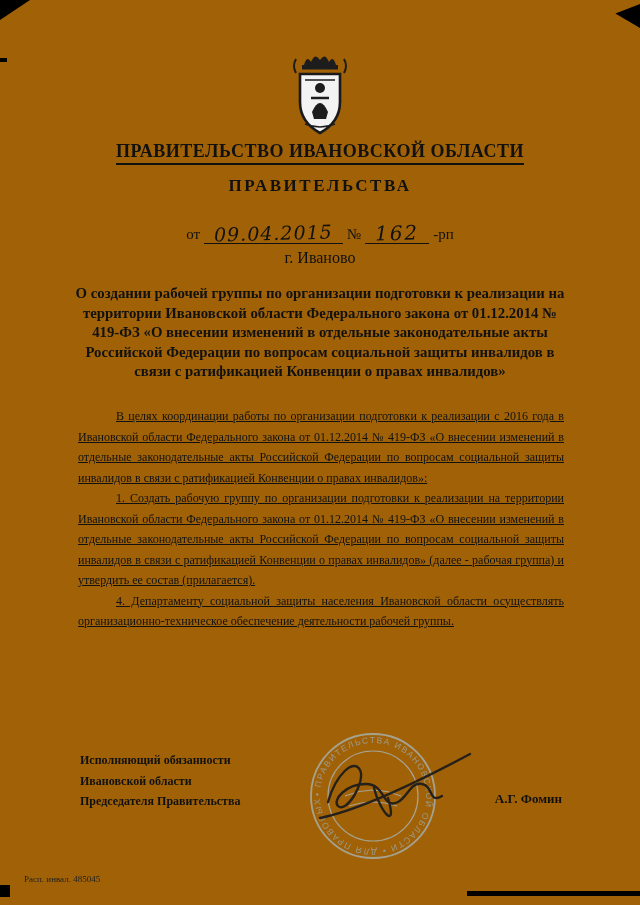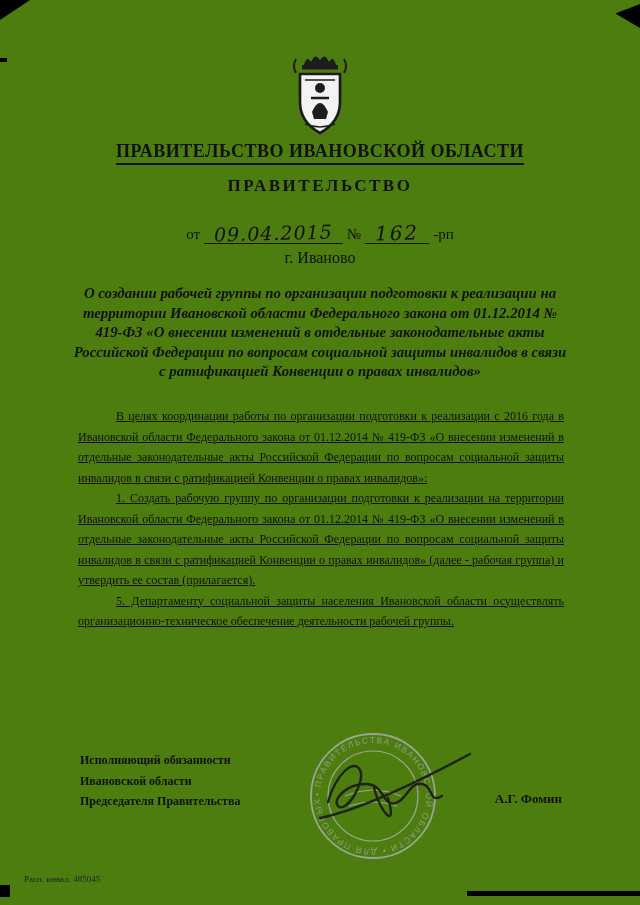--- a/index.html
+++ b/index.html
@@ -1,19 +1,19 @@
 <!DOCTYPE html>
 <html><head>
 <meta charset="utf-8">
 <style>
   * { margin:0; padding:0; box-sizing:border-box; }
   html,body { background:#ffffff; }
   .page {
     position:relative; width:640px; height:905px; margin:0 auto;
-    background:#4d7c0f; color:#111; overflow:hidden;
+    background:#a16207; color:#111; overflow:hidden;
     font-family:"Liberation Serif", serif;
   }
 
   
   .artifact { position:absolute; background:#000; }
   .art-tl { left:0; top:0; width:30px; height:20px; clip-path:polygon(0 0,100% 0,0 100%); }
   .art-tr { right:0; top:4px; width:28px; height:24px; clip-path:polygon(100% 0,100% 100%,12% 40%); }
   .art-left-dash { left:0; top:58px; width:7px; height:4px; }
   .art-bl { left:0; top:885px; width:10px; height:12px; }
   .art-bottom-strip { right:0; top:891px; width:173px; height:5px; }
@@ -40,21 +40,21 @@
     font-family:"DejaVu Serif", serif; font-style:italic; font-size:19px;
     display:inline-block; transform:rotate(-1.5deg); position:relative; top:1px;
     letter-spacing:1px;
   }
   .hand-num { font-size:20px; letter-spacing:2px; }
 
   .city { position:absolute; top:249px; left:0; width:100%; text-align:center; font-size:16px; }
 
   .subject {
     position:absolute; top:284px; left:50%; transform:translateX(-50%);
-    width:502px; text-align:center; font-weight:bold; font-size:14.8px; line-height:19.5px;font-style:italic;
+    width:502px; text-align:center; font-weight:bold; font-size:14.8px; line-height:19.5px;
   }
 
   .body-text {
     position:absolute; top:406px; left:78px; width:486px;
     font-size:12px; line-height:20.5px; text-align:justify;text-decoration:underline;
   }
   .body-text p { text-indent:38px; margin:0; }
 
   .sig-block { position:absolute; top:750px; left:80px; width:482px; }
   .sig-pos { font-weight:bold; font-size:12px; line-height:20.5px; }
@@ -85,34 +85,34 @@
       <circle cx="31" cy="38" r="5" fill="#1d1d1d"></circle>
       <path d="M23,62 Q31,44 39,62 L37,69 L25,69 Z" fill="#1d1d1d"></path>
       <path d="M22,48 L40,48" stroke="#1d1d1d" stroke-width="2.5"></path>
       <path d="M16,30 L46,30 M16,74 Q31,80 46,74" stroke="#1d1d1d" stroke-width="1.4" fill="none"></path>
     </svg>
   </div>
 
   <div class="org-title">
     <span>ПРАВИТЕЛЬСТВО ИВАНОВСКОЙ ОБЛАСТИ</span>
   </div>
-  <div class="doc-type">ПРАВИТЕЛЬСТВО</div>
+  <div class="doc-type">ПРАВИТЕЛЬСТВА</div>
 
   <div class="date-line">
     <span>от</span><span class="blank"><span class="hand">09.04.2015</span></span><span>№</span><span class="blank"><span class="hand hand-num">162</span></span><span>-рп</span>
   </div>
 
   <div class="city">г. Иваново</div>
 
   <div class="subject">О создании рабочей группы по организации подготовки к реализации на территории Ивановской области Федерального закона от 01.12.2014 № 419-ФЗ «О внесении изменений в отдельные законодательные акты Российской Федерации по вопросам социальной защиты инвалидов в связи с ратификацией Конвенции о правах инвалидов»</div>
 
   <div class="body-text">
     <p>В целях координации работы по организации подготовки к реализации с 2016 года в Ивановской области Федерального закона от 01.12.2014 № 419-ФЗ «О внесении изменений в отдельные законодательные акты Российской Федерации по вопросам социальной защиты инвалидов в связи с ратификацией Конвенции о правах инвалидов»:</p>
     <p>1. Создать рабочую группу по организации подготовки к реализации на территории Ивановской области Федерального закона от 01.12.2014 № 419-ФЗ «О внесении изменений в отдельные законодательные акты Российской Федерации по вопросам социальной защиты инвалидов в связи с ратификацией Конвенции о правах инвалидов» (далее - рабочая группа) и утвердить ее состав (прилагается).</p>
-    <p>5. Департаменту социальной защиты населения Ивановской области осуществлять организационно-техническое обеспечение деятельности рабочей группы.</p>
+    <p>4. Департаменту социальной защиты населения Ивановской области осуществлять организационно-техническое обеспечение деятельности рабочей группы.</p>
   </div>
 
   <div class="sig-block">
     <div class="sig-pos">
       <div>Исполняющий обязанности</div>
       <div>Ивановской области</div>
       <div>Председателя Правительства</div>
     </div>
     <div class="sig-name">А.Г. Фомин</div>
   </div>

